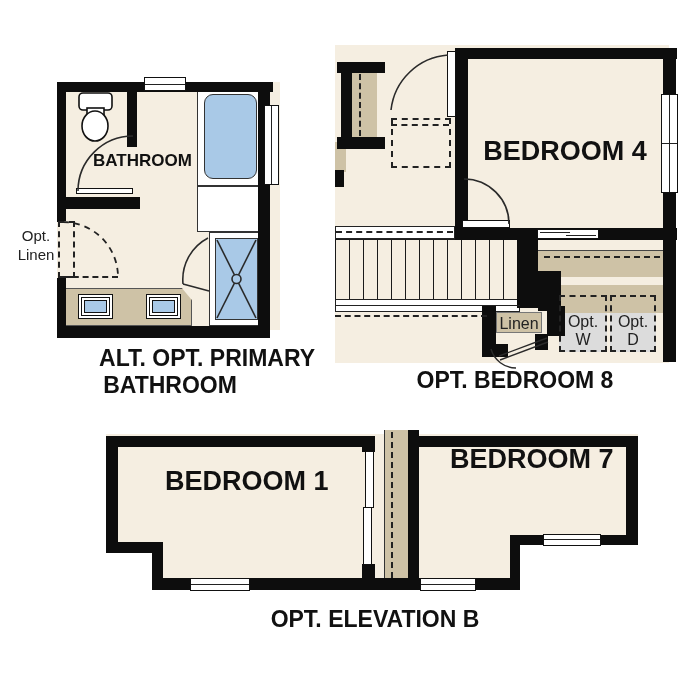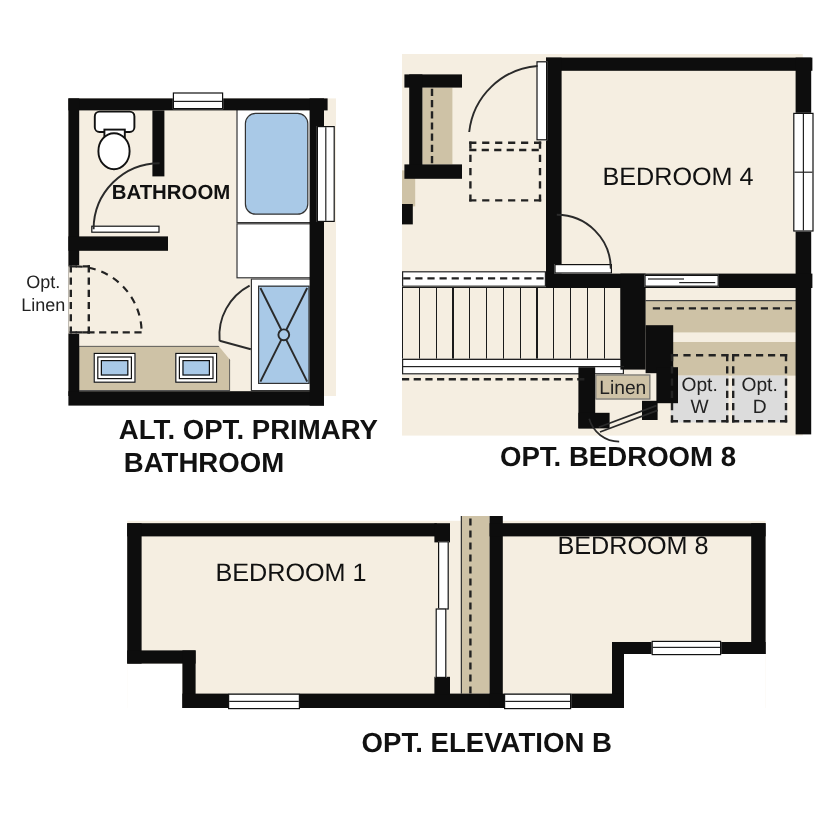--- a/index.html
+++ b/index.html
@@ -11,21 +11,21 @@
   .tan{position:absolute;background:#cec2a6;z-index:2;box-sizing:border-box;}
   .gray{position:absolute;background:#dcdcdc;z-index:2;}
   .wall{position:absolute;background:#0d0d0d;z-index:5;}
   .win{position:absolute;background:#ffffff;border:1px solid #111;z-index:6;box-sizing:border-box;}
   .leaf{position:absolute;background:#ffffff;border:1px solid #111;z-index:7;box-sizing:border-box;}
   .dashline{position:absolute;border-top:2px dashed #222;z-index:7;}
   .dashvline{position:absolute;border-left:2px dashed #222;z-index:7;}
   .dashrect{position:absolute;border:2px dashed #222;z-index:7;box-sizing:border-box;}
   .thinline{position:absolute;border-top:1px solid #222;z-index:6;}
   .lbl{position:absolute;z-index:8;text-align:center;}
-  .room-lbl{font-weight:normal;font-size:21px;letter-spacing:0px;white-space:nowrap;}
+  .room-lbl{font-weight:bold;font-size:27px;letter-spacing:0px;white-space:nowrap;}
   .cap{font-weight:bold;font-size:23px;line-height:27px;}
   .small-lbl{font-size:15px;line-height:19px;color:#222;}
   .svglayer{position:absolute;left:0;top:0;z-index:9;pointer-events:none;}
   .treads{position:absolute;z-index:4;background-color:#f5eee1;
     background-image:repeating-linear-gradient(to right,#1a1a1a 0,#1a1a1a 1px,transparent 1px,transparent 14px);
     border-top:1px solid #1a1a1a;border-bottom:1px solid #1a1a1a;box-sizing:border-box;}
   .rail{position:absolute;background:#fff;border:1px solid #222;z-index:4;box-sizing:border-box;}
   .sink{position:absolute;background:#fff;border:1px solid #111;z-index:4;padding:2px;box-sizing:border-box;}
   .sink-mid{width:100%;height:100%;border:1px solid #111;padding:2px;box-sizing:border-box;}
   .sink-in{width:100%;height:100%;background:#a9c9e7;border:1px solid #111;box-sizing:border-box;}
@@ -198,23 +198,23 @@
         <div class="thinline" style="left:0;top:4px;width:56px;"></div>
       </div>
     <div class="win" style="left:420px;top:578px;width:56px;height:13px;">
         <div class="thinline" style="left:0;top:5px;width:54px;"></div>
       </div>
 
     <div class="lbl room-lbl" style="left:165px;top:466px;width:155px;">
       <span>BEDROOM 1</span>
     </div>
     <div class="lbl room-lbl" style="left:450px;top:444px;width:155px;">
-      <span>BEDROOM 8</span>
-    </div>
-    <div class="lbl cap" style="left:240px;top:606px;width:270px;text-align:right;">
+      <span>BEDROOM 7</span>
+    </div>
+    <div class="lbl cap" style="left:240px;top:606px;width:270px;">
       <span>OPT. ELEVATION B</span>
     </div>
   </div>
 
   <svg class="svglayer" width="687" height="687" viewBox="0 0 687 687">
 
     <g fill="#ffffff" stroke="#111" stroke-width="1.6">
       <rect x="79" y="93" width="33" height="17" rx="4"></rect>
       <rect x="87" y="108" width="17" height="8"></rect>
       <ellipse cx="95" cy="126" rx="13" ry="15"></ellipse>

